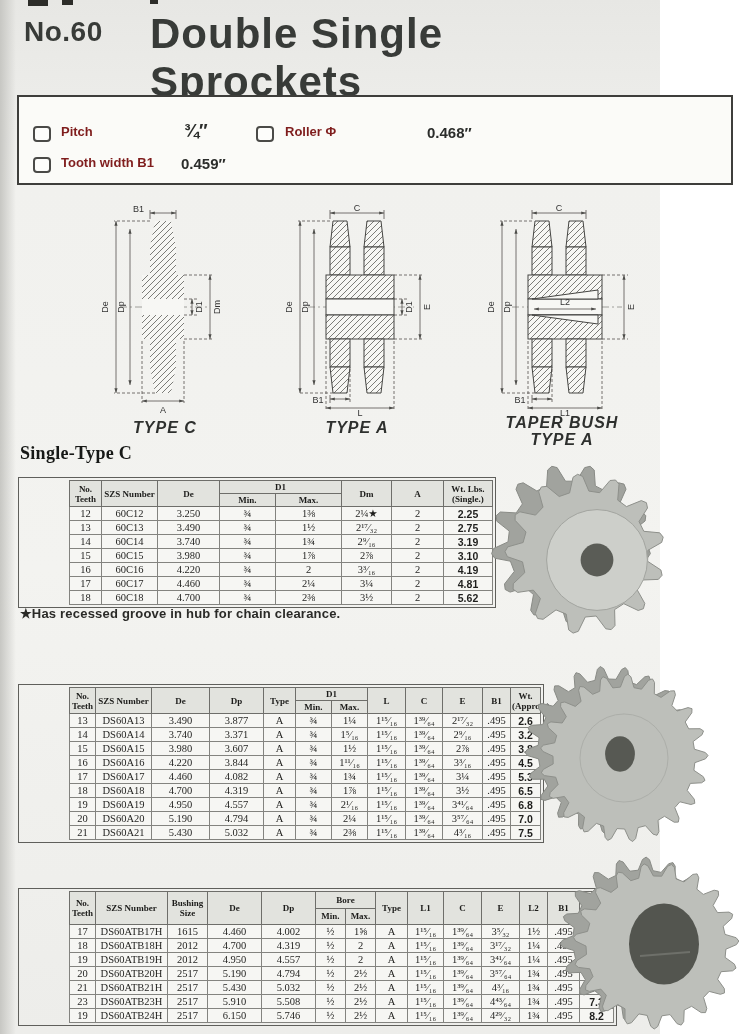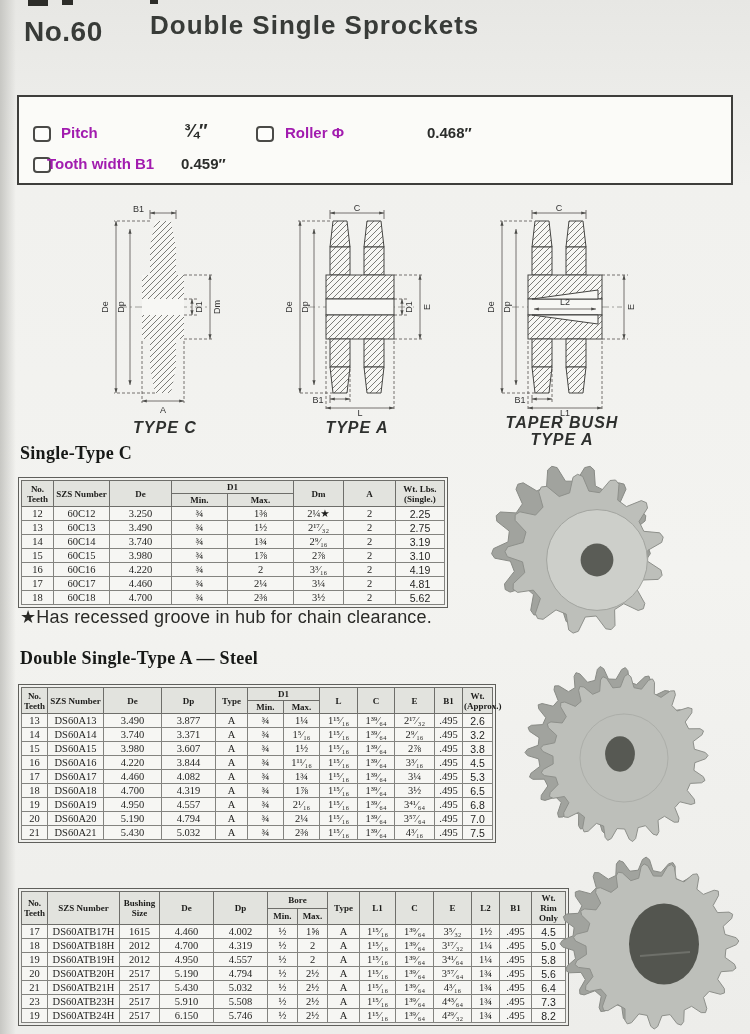--- a/index.html
+++ b/index.html
@@ -1,47 +1,47 @@
 <!DOCTYPE html>
 <html><head>
 <meta charset="utf-8">
 <title>No.60 Double Single Sprockets</title>
 <style>
   html,body{margin:0;padding:0;width:750px;height:1034px;overflow:hidden;}
-  #page{position:relative;width:750px;height:1034px;
+  #page{position:relative;width:660px;height:1034px;
     background:linear-gradient(180deg,#e7e7e4 0%,#f1f1ee 18%,#f3f3f0 55%,#ededea 100%);
     font-family:"Liberation Sans",sans-serif;color:#222;}
   .scan-edge{position:absolute;left:0;top:0;width:16px;height:100%;
     background:linear-gradient(90deg,#c7c7c3,rgba(199,199,195,0));}
   .scan-mark{position:absolute;background:#2d2d29;}
   
   .code{position:absolute;left:24px;top:16px;font-weight:bold;font-size:28px;color:#383b38;letter-spacing:.5px;}
-  .title-line{position:absolute;left:150px;font-weight:bold;font-size:26px;color:#383b38;letter-spacing:1px;}
+  .title-line{position:absolute;left:150px;font-weight:bold;font-size:42px;color:#383b38;letter-spacing:1px;}
   .t1{top:10px;} .t2{top:45px;}
   
   .specbox{position:absolute;left:17px;top:95px;width:712px;height:86px;border:2px solid #3e3e3b;background:#fbfbf8;}
   .chk{position:absolute;width:14px;height:12px;border:2px solid #4a4a47;border-radius:4px;background:#fdfdfb;}
-  .spec-label{position:absolute;font-weight:bold;font-size:15px;color:#a21caf;}
+  .spec-label{position:absolute;font-weight:bold;font-size:13px;color:#7f1d1d;}
   .spec-value{position:absolute;font-weight:bold;font-size:15px;color:#2b2d2b;}
   .frac{font-size:18px;}
   
   .diagram{position:absolute;}
   .diagram text{font:9px "Liberation Sans",sans-serif;fill:#333;}
   .cap{position:absolute;text-align:center;font:italic bold 16px "Liberation Sans",sans-serif;color:#2e302e;letter-spacing:1px;}
   
   .sec-h{position:absolute;font-family:"Liberation Serif",serif;font-weight:bold;font-size:18px;color:#161816;letter-spacing:.3px;}
   
   .twrap{position:absolute;border:1px solid #5f5f5b;padding:2px;}
-  table.cat{border-collapse:collapse;table-layout:fixed;background:#f6f6f3;}
+  table.cat{border-collapse:collapse;table-layout:fixed;background:#f6f6f3;margin-left:48px;}
   table.cat th{background:#e2e3de;border:1px solid #6e6e6a;font-family:"Liberation Serif",serif;
     font-weight:bold;font-size:9px;line-height:10px;padding:1px 1px;color:#1c1c1a;}
   table.cat td{border:1px solid #83837f;text-align:center;font-family:"Liberation Serif",serif;
     font-size:10.5px;line-height:12px;height:13px;padding:0 1px;color:#1f1f1d;}
-  table.cat td:last-child{font-family:"Liberation Sans",sans-serif;}
-  .footnote{position:absolute;font-weight:normal;font-size:18px;color:#2a2a27;letter-spacing:.2px;}
+  table.cat td:last-child{font-family:"Liberation Sans",sans-serif;font-weight:bold;}
+  .footnote{position:absolute;font-weight:bold;font-size:13px;color:#2a2a27;letter-spacing:.2px;}
   .photo{position:absolute;}
 </style>
 </head>
 <body>
 
 <div id="page">
   <div class="scan-edge"></div>
   <div class="scan-mark" style="left:28px;top:0;width:20px;height:6px;"></div>
   <div class="scan-mark" style="left:62px;top:0;width:11px;height:5px;"></div>
   <div class="scan-mark" style="left:150px;top:0;width:8px;height:4px;"></div>
@@ -65,21 +65,21 @@
   <div class="title-line t1">Double Single Sprockets</div>
 
   <div class="specbox">
     <span class="chk" style="left:14px;top:29px;"></span>
     <span class="spec-label" style="left:42px;top:27px;">Pitch</span>
     <span class="spec-value frac" style="left:165px;top:24px;">¾″</span>
     <span class="chk" style="left:237px;top:29px;"></span>
     <span class="spec-label" style="left:266px;top:27px;">Roller Φ</span>
     <span class="spec-value" style="left:408px;top:27px;">0.468″</span>
     <span class="chk" style="left:14px;top:60px;"></span>
-    <span class="spec-label" style="left:28px;top:58px;">Tooth width B1</span>
+    <span class="spec-label" style="left:42px;top:58px;">Tooth width B1</span>
     <span class="spec-value" style="left:162px;top:58px;text-align:center;">0.459″</span>
   </div>
 
   <svg class="diagram" style="left:58px;top:203px;" width="212" height="213" viewBox="0 0 212 213">
     <line x1="62" y1="104" x2="152" y2="104" stroke="#8a8a86" stroke-width="0.8" stroke-dasharray="7 3 2 3"></line>
     <g stroke="#45454
 2" stroke-width="1">
       <polygon points="97,18 113,18 118,44 92,44" fill="url(#hatch)"></polygon>
       <rect x="92" y="44" width="26" height="28" fill="url(#hatch)"></rect>
       <rect x="84" y="72" width="42" height="24" fill="url(#hatch)"></rect>
@@ -314,21 +314,20 @@
   </div>
   <div class="footnote" style="left:20px;top:606px;">★Has recessed groove in hub for chain clearance.</div>
 
   <svg class="photo" style="left:465px;top:460px;" width="255" height="182" viewBox="0 0 255 182">
       <path d="M169.0,81.8L183.5,88.4L185.4,93.6L182.3,98.1L166.6,101.1L162.8,111.3L172.5,123.9L171.9,129.4L167.0,132.0L151.8,127.3L143.6,134.6L146.4,150.3L143.2,154.8L137.7,154.8L126.4,143.6L115.8,146.2L110.9,161.4L106.1,164.0L101.2,161.5L96.3,146.3L85.7,143.6L74.4,154.9L68.9,154.9L65.7,150.3L68.5,134.6L60.3,127.4L45.1,132.1L40.2,129.5L39.5,124.0L49.3,111.4L45.4,101.2L29.7,98.2L26.6,93.7L28.5,88.6L43.0,81.9L44.3,71.1L31.8,61.2L31.2,55.7L35.3,52.0L51.2,52.9L57.4,43.9L51.0,29.3L52.9,24.2L58.2,22.8L71.9,31.0L81.6,25.9L82.7,10.0L86.8,6.3L92.1,7.6L100.5,21.2L111.4,21.2L119.7,7.6L125.1,6.3L129.2,10.0L130.3,25.9L140.0,30.9L153.7,22.8L159.0,24.1L161.0,29.2L154.5,43.8L160.7,52.8L176.7,51.9L180.8,55.6L180.1,61.0L167.6,70.9Z" fill="#a1a39e" stroke="#898b86" stroke-width="1"></path>
       <path d="M182.6,101.3L195.9,110.0L197.1,115.3L193.3,119.4L177.4,120.0L172.0,129.5L179.8,143.4L178.4,148.7L173.2,150.5L158.8,143.7L149.6,149.6L150.0,165.6L146.2,169.6L140.8,168.8L131.2,156.0L120.3,157.0L113.3,171.3L108.1,173.1L103.7,169.9L101.2,154.1L91.0,149.9L78.1,159.3L72.7,158.5L70.3,153.6L75.4,138.5L68.3,130.1L52.6,132.4L48.1,129.2L48.3,123.7L59.8,112.6L57.5,101.9L42.4,96.7L40.0,91.7L42.7,86.9L58.1,82.5L61.0,72.0L50.1,60.3L50.2,54.8L54.9,51.8L70.5,55.1L78.0,47.1L73.7,31.7L76.4,26.9L81.9,26.4L94.2,36.5L104.6,32.9L108.0,17.3L112.6,14.3L117.7,16.4L123.9,31.1L134.7,32.7L145.0,20.5L150.5,20.0L154.0,24.2L152.7,40.1L161.5,46.6L176.3,40.6L181.4,42.7L182.5,48.0L174.0,61.5L178.8,71.3L194.7,72.8L198.2,77.1L196.7,82.4L182.9,90.3Z" fill="#bdbfba" stroke="#8e908b" stroke-width="1"></path>
       <circle cx="132" cy="100" r="50.400000000000006" fill="#cdcfca" stroke="#a2a49f"></circle>
       <circle cx="132" cy="100" r="16.38" fill="#5a5c56"></circle>
     </svg>
 
-  <div class="sec-h" style="left:20px;top:648px;">Double Single-Type A — Steel</div>
   <div class="twrap" style="left:18px;top:684px;">
     <table class="cat" style="width:471px;">
       <colgroup>
           <col style="width:26px">
           <col style="width:56px">
           <col style="width:58px">
           <col style="width:54px">
           <col style="width:32px">
           <col style="width:36px">
           <col style="width:36px">

